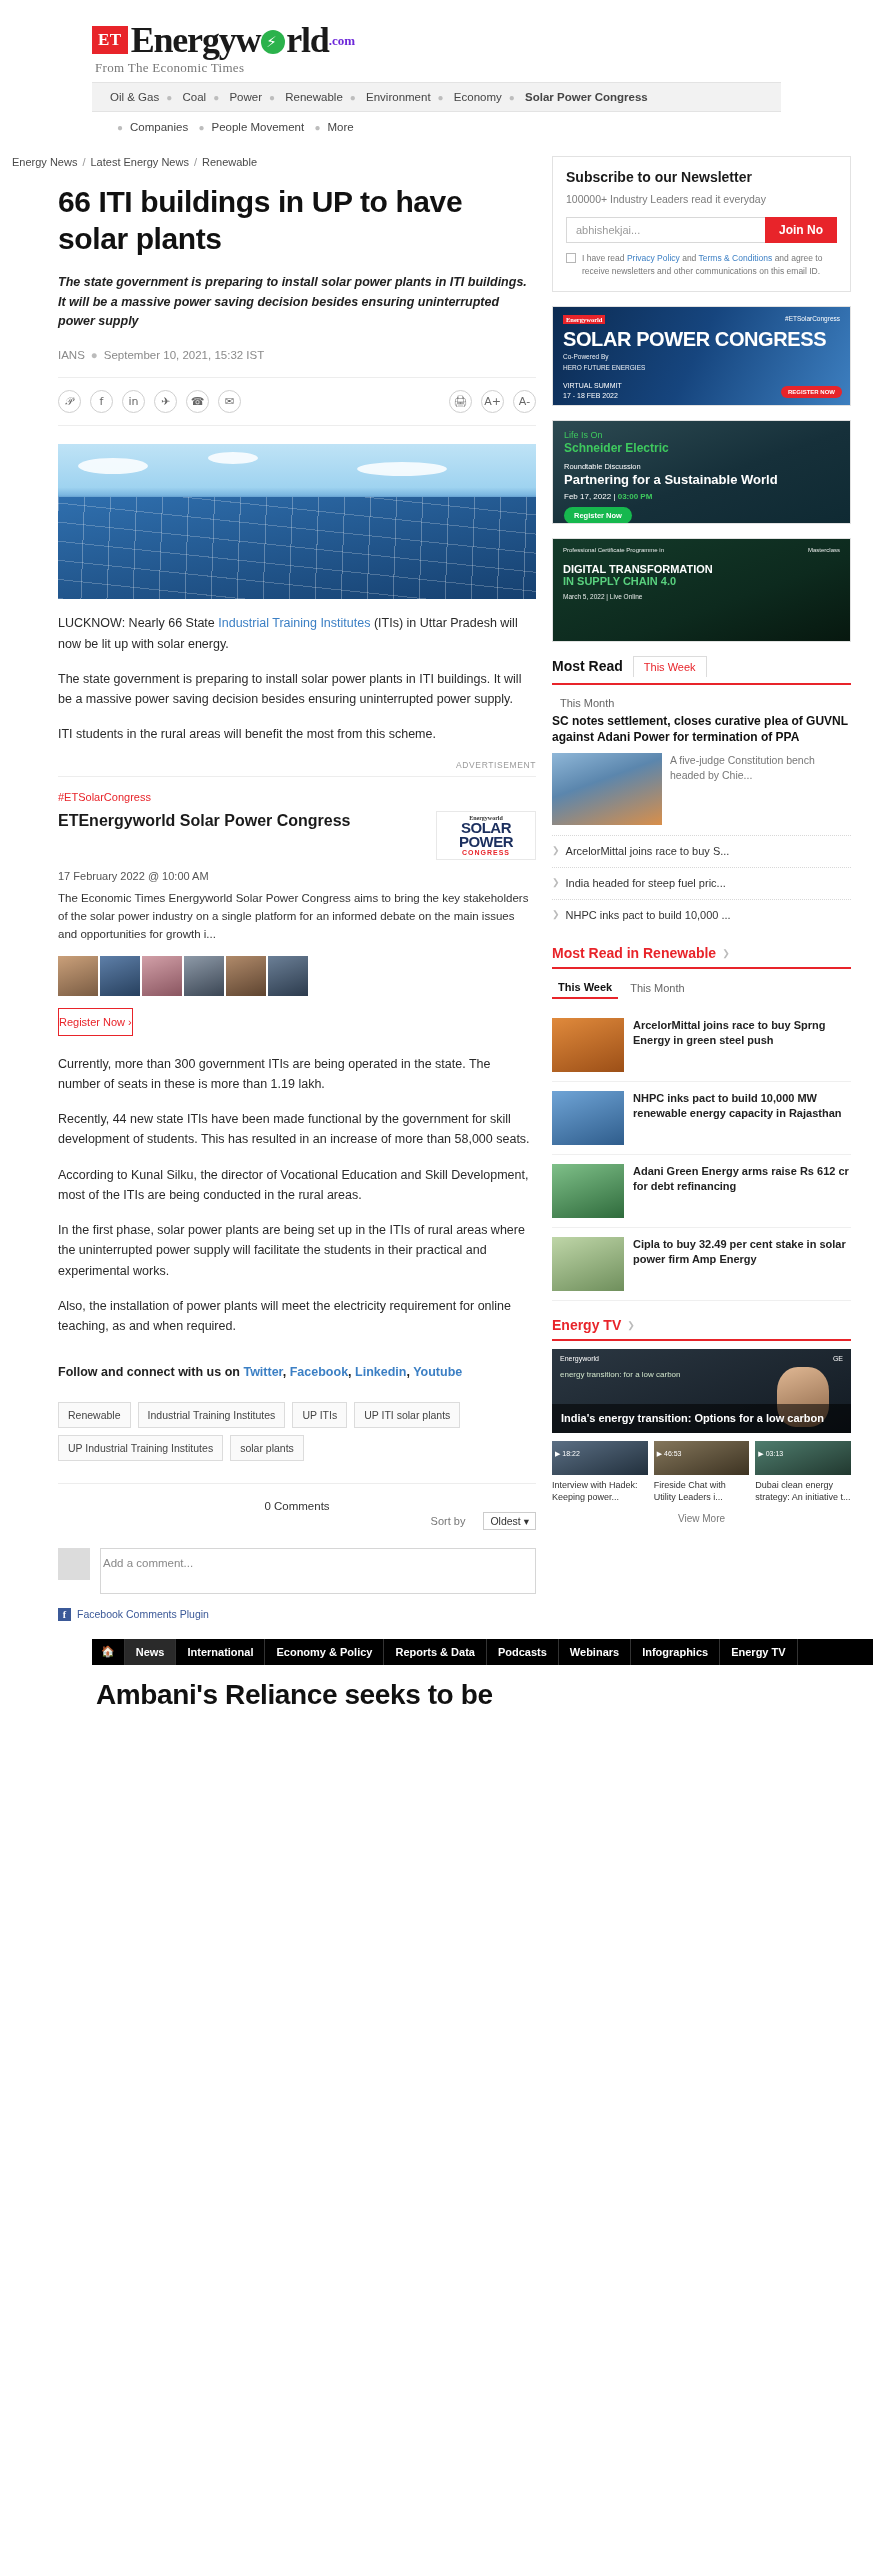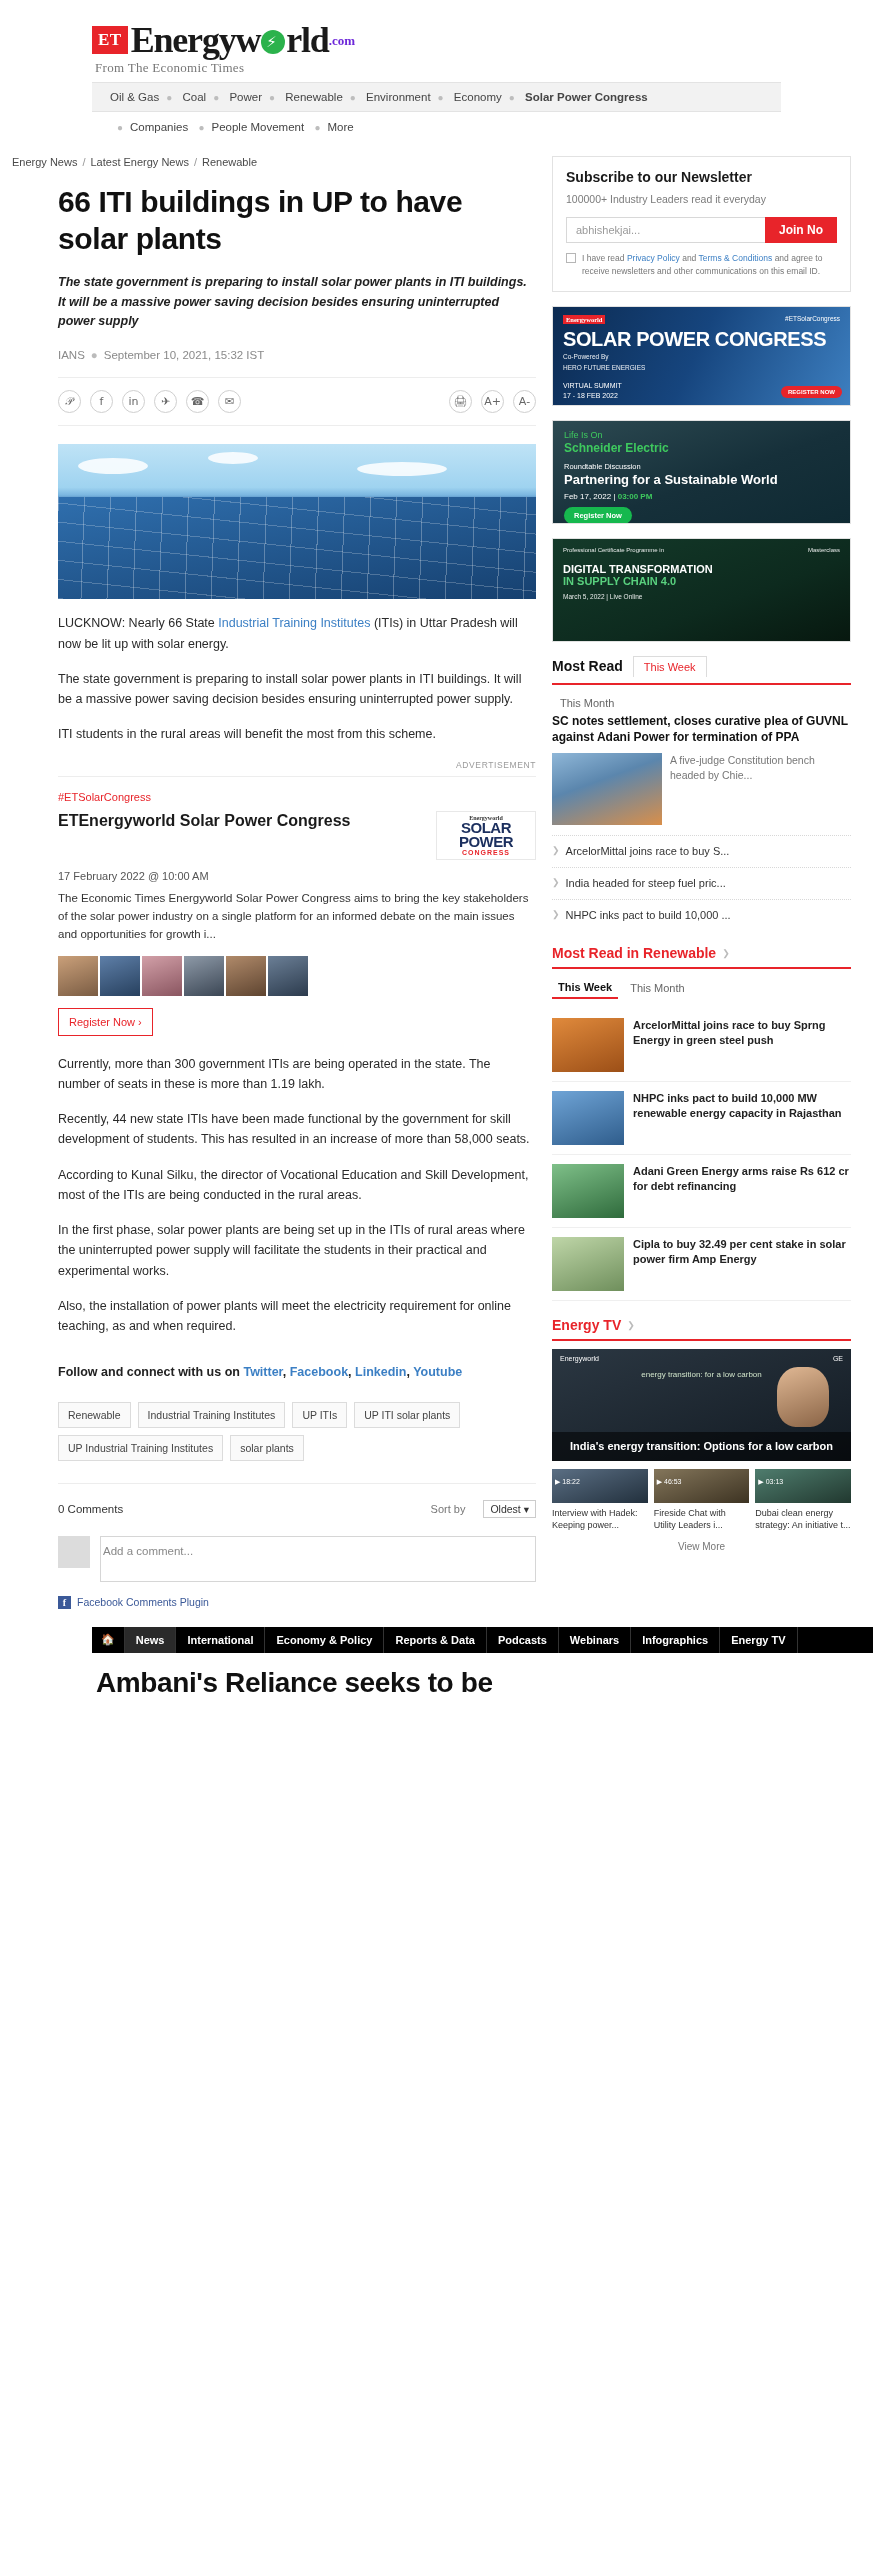--- a/index.html
+++ b/index.html
@@ -135,35 +135,35 @@
   .avatars { display: flex; gap: 2px; margin: 12px 0 12px 0; }
   .av { width: 40px; height: 40px; }
   .av1 { background: linear-gradient(160deg,#caa07a,#7a5c43); }
   .av2 { background: linear-gradient(160deg,#5e7fa8,#27405e); }
   .av3 { background: linear-gradient(160deg,#d2a0a8,#8a5560); }
   .av4 { background: linear-gradient(160deg,#8e9aa8,#3b4654); }
   .av5 { background: linear-gradient(160deg,#b08a6a,#5e4430); }
   .av6 { background: linear-gradient(160deg,#6b7f96,#2c3b4d); }
   .regbtn {
     display: inline-block; border: 1px solid #e8242a; color: #e8242a;
-    font-size: 11px; padding: 7px 10px; background: #fff;
+    font-size: 11px; padding: 7px 0; background: #fff;
   }
 
   .followline { font-size: 12.5px; line-height: 1.7; font-weight: bold; color: #222; margin: 26px 0 18px 0; }
   .followline a { color: #3b7fc4; text-decoration: none; }
 
   .tags { display: flex; flex-wrap: wrap; gap: 7px; margin: 18px 0 22px 0; }
   .tag {
     border: 1px solid #dcdcdc; background: #fafafa; font-size: 10.5px;
     color: #444; padding: 6px 9px;
   }
 
   .comments-head {
     display: flex; align-items: center; border-top: 1px solid #ededed;
-    padding-top: 16px; font-size: 11.5px; color: #333;
+    padding-top: 16px; font-size: 11.5px; color: #333; flex-direction: column;
   }
   .sortby { margin-left: auto; display: flex; align-items: center; gap: 18px; color: #777; font-size: 11px; }
   .sortsel {
     border: 1px solid #ccc; background: #fff; font-size: 10.5px; padding: 2px 6px; color: #333;
   }
   .commentbox { display: flex; gap: 10px; margin-top: 18px; }
   .c-avatar { width: 32px; height: 32px; background: #dcdcdc; }
   .c-input {
     flex: 1; border: 1px solid #d6d6d6; height: 46px; padding: 8px 2px;
     font-size: 11.5px; color: #888;
@@ -253,22 +253,22 @@
   }
   .chev { color: #bbb; font-size: 9px; }
   .rn-item { display: flex; gap: 9px; padding: 9px 0; border-bottom: 1px solid #efefef; }
   .rn-thumb { width: 72px; height: 54px; flex: 0 0 72px; }
   .rn-t1 { background: linear-gradient(160deg,#e08a3c,#9c4f17); }
   .rn-t2 { background: linear-gradient(160deg,#6fa4d6,#2f5d8c); }
   .rn-t3 { background: linear-gradient(160deg,#7fc089,#2f6b3c); }
   .rn-t4 { background: linear-gradient(160deg,#bfd6a8,#6f8f5c); }
   .rn-title { font-size: 11px; line-height: 1.35; color: #222; font-weight: bold; }
 
-  .tv-card { position: relative; height: 112px; overflow: hidden;
-    background: linear-gradient(160deg,#2b3742 0%,#121a22 100%); color: #fff; text-align: center; }
+  .tv-card { position: relative; height: 84px; overflow: hidden;
+    background: linear-gradient(160deg,#2b3742 0%,#121a22 100%); color: #fff; }
   .tv-top { display: flex; justify-content: space-between; font-size: 7px; padding: 6px 8px; }
   .tv-cap { position: absolute; left: 0; right: 0; bottom: 0;
     background: rgba(0,0,0,.55); padding: 7px 9px; font-size: 11px; font-weight: bold; line-height: 1.3; }
   .tv-face { position: absolute; right: 22px; top: 18px; width: 52px; height: 60px;
     background: linear-gradient(160deg,#e0b894,#8a6446); border-radius: 40% 40% 36% 36%; }
   .tv-row { display: flex; gap: 6px; margin-top: 8px; }
   .tv-item { flex: 1; }
   .tv-thumb { height: 34px; background: #223; position: relative; }
   .tv-thumb.a { background: linear-gradient(160deg,#5b6f84,#22303d); }
   .tv-thumb.b { background: linear-gradient(160deg,#84765b,#3d3322); }

